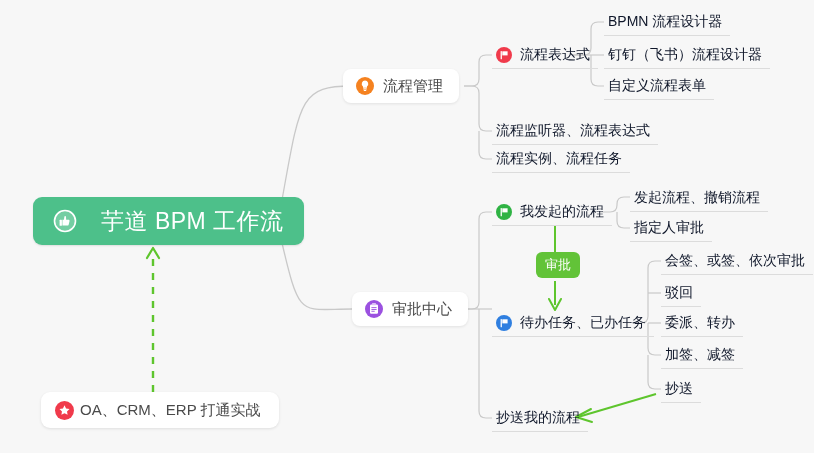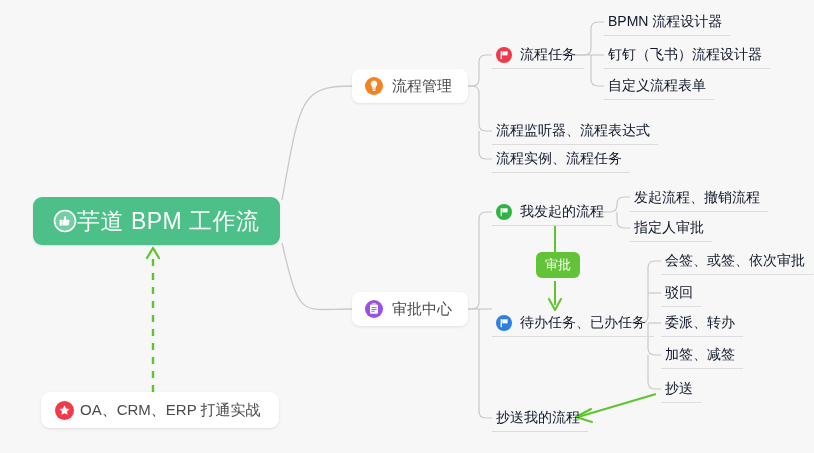--- a/index.html
+++ b/index.html
@@ -43,21 +43,21 @@
     background: #4dc08a;
     border-radius: 9px;
     padding: 0 20px;
     height: 48px;
     box-shadow: 0 1px 2px rgba(0,0,0,0.10);
   }
   .root-label {
     color: #ffffff;
     font-size: 23px;
     letter-spacing: 0.5px;
-    margin-left: 0;
+    margin-left: 24px;
   }
 
   
   .card-node {
     background: #ffffff;
     border-radius: 8px;
     padding: 0 16px 0 13px;
     height: 34px;
     box-shadow: 0 1px 3px rgba(0,0,0,0.09);
   }
@@ -165,41 +165,41 @@
         <circle cx="12" cy="12" r="11" fill="#ffffff" opacity="0.22"></circle>
         <circle cx="12" cy="12" r="10.5" fill="none" stroke="#ffffff" stroke-width="1.6"></circle>
         <path d="M9.4 10.8 h1.5 l0.5 -3.2 c0.1 -0.8 1.5 -0.9 1.6 0.1 l0.15 3.1 h2.3
                  c0.8 0 1.3 0.6 1.1 1.3 l-0.9 3.6 c-0.15 0.6 -0.6 0.9 -1.2 0.9 H9.4 z" fill="#ffffff"></path>
         <rect x="6.6" y="10.8" width="2.3" height="5.9" rx="0.5" fill="#ffffff"></rect>
       </svg>
     </span>
     <span class="root-label">芋道 BPM 工作流</span>
   </div>
 
-  <div class="node card-node" style="left:352px; top:69px;align-items:center;">
+  <div class="node card-node" style="left:343px; top:69px;align-items:center;">
     <span class="icon">
       <svg width="18" height="18" viewBox="0 0 18 18">
         <circle cx="9" cy="9" r="9" fill="#f58220"></circle>
         <path d="M9 3.6 a3.3 3.3 0 0 0 -2 5.9 v1.2 h4 V9.5 A3.3 3.3 0 0 0 9 3.6 z" fill="#ffffff"></path>
         <rect x="7.2" y="11.3" width="3.6" height="1.1" rx="0.5" fill="#ffffff"></rect>
         <rect x="7.7" y="12.9" width="2.6" height="1" rx="0.5" fill="#ffffff"></rect>
       </svg>
     </span>
     <span class="card-label">流程管理</span>
   </div>
 
   <div class="node text-node" style="left:492px; top:41px;">
     <span class="icon">
       <svg width="16" height="16" viewBox="0 0 16 16">
         <circle cx="8" cy="8" r="8" fill="#f03a4b"></circle>
         <rect x="4.6" y="4" width="1.3" height="8.2" rx="0.5" fill="#ffffff"></rect>
         <path d="M6.3 4.3 h5.3 v4.1 h-5.3 z" fill="#ffffff"></path>
       </svg>
     </span>
-    <span class="text-label with-icon">流程任务</span>
+    <span class="text-label with-icon">流程表达式</span>
   </div>
 
   <div class="node text-node" style="left:604px; top:8px;">
     <span class="text-label">BPMN 流程设计器</span>
   </div>
   <div class="node text-node" style="left:604px; top:41px;align-items:center;">
     <span class="text-label">钉钉（飞书）流程设计器</span>
   </div>
   <div class="node text-node" style="left:604px; top:72px;">
     <span class="text-label">自定义流程表单</span>

